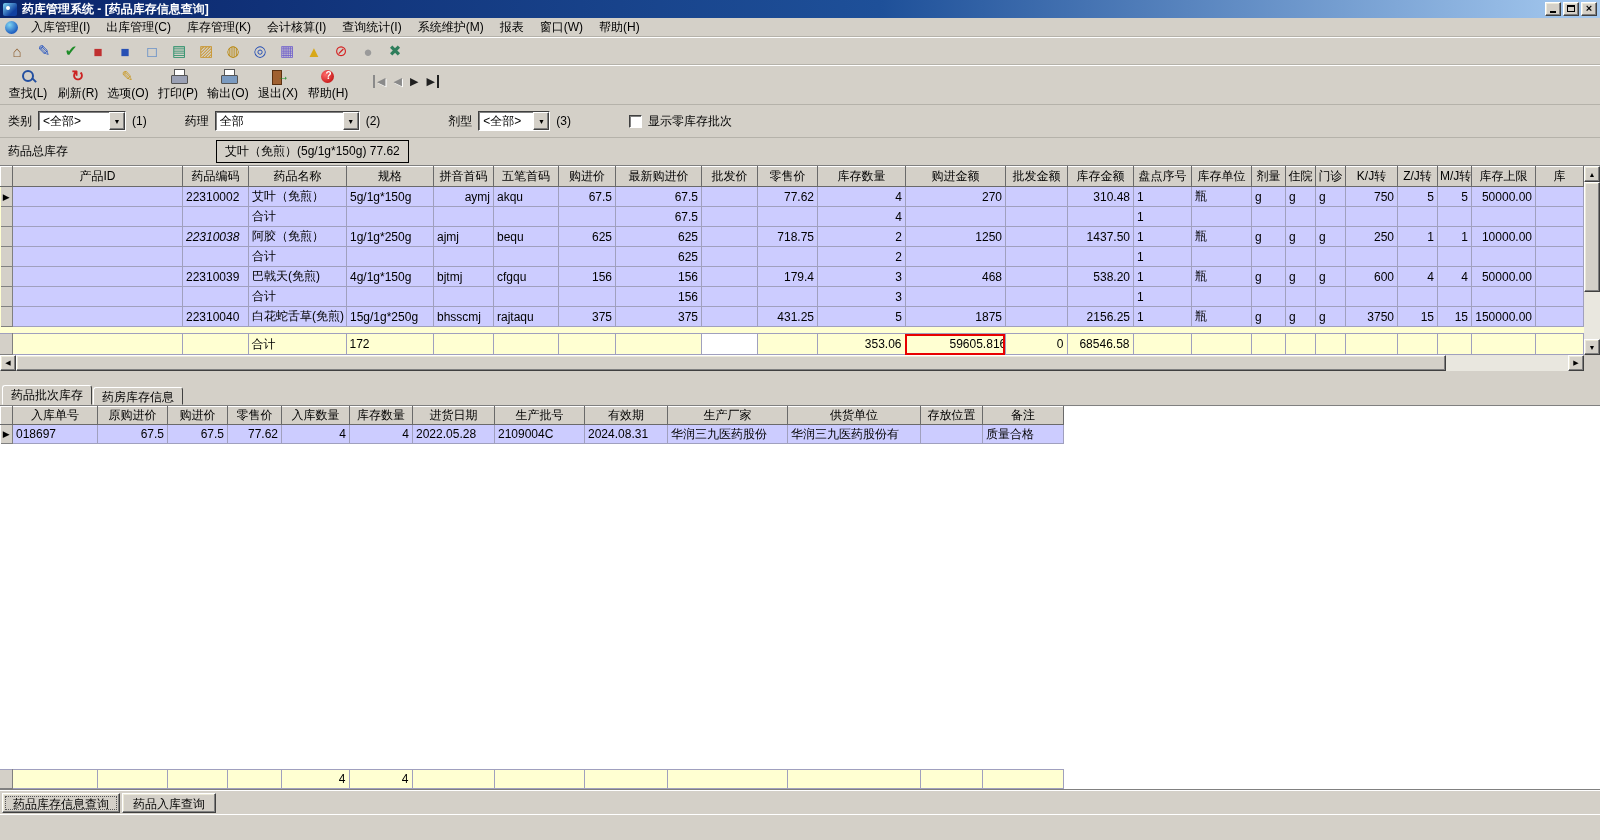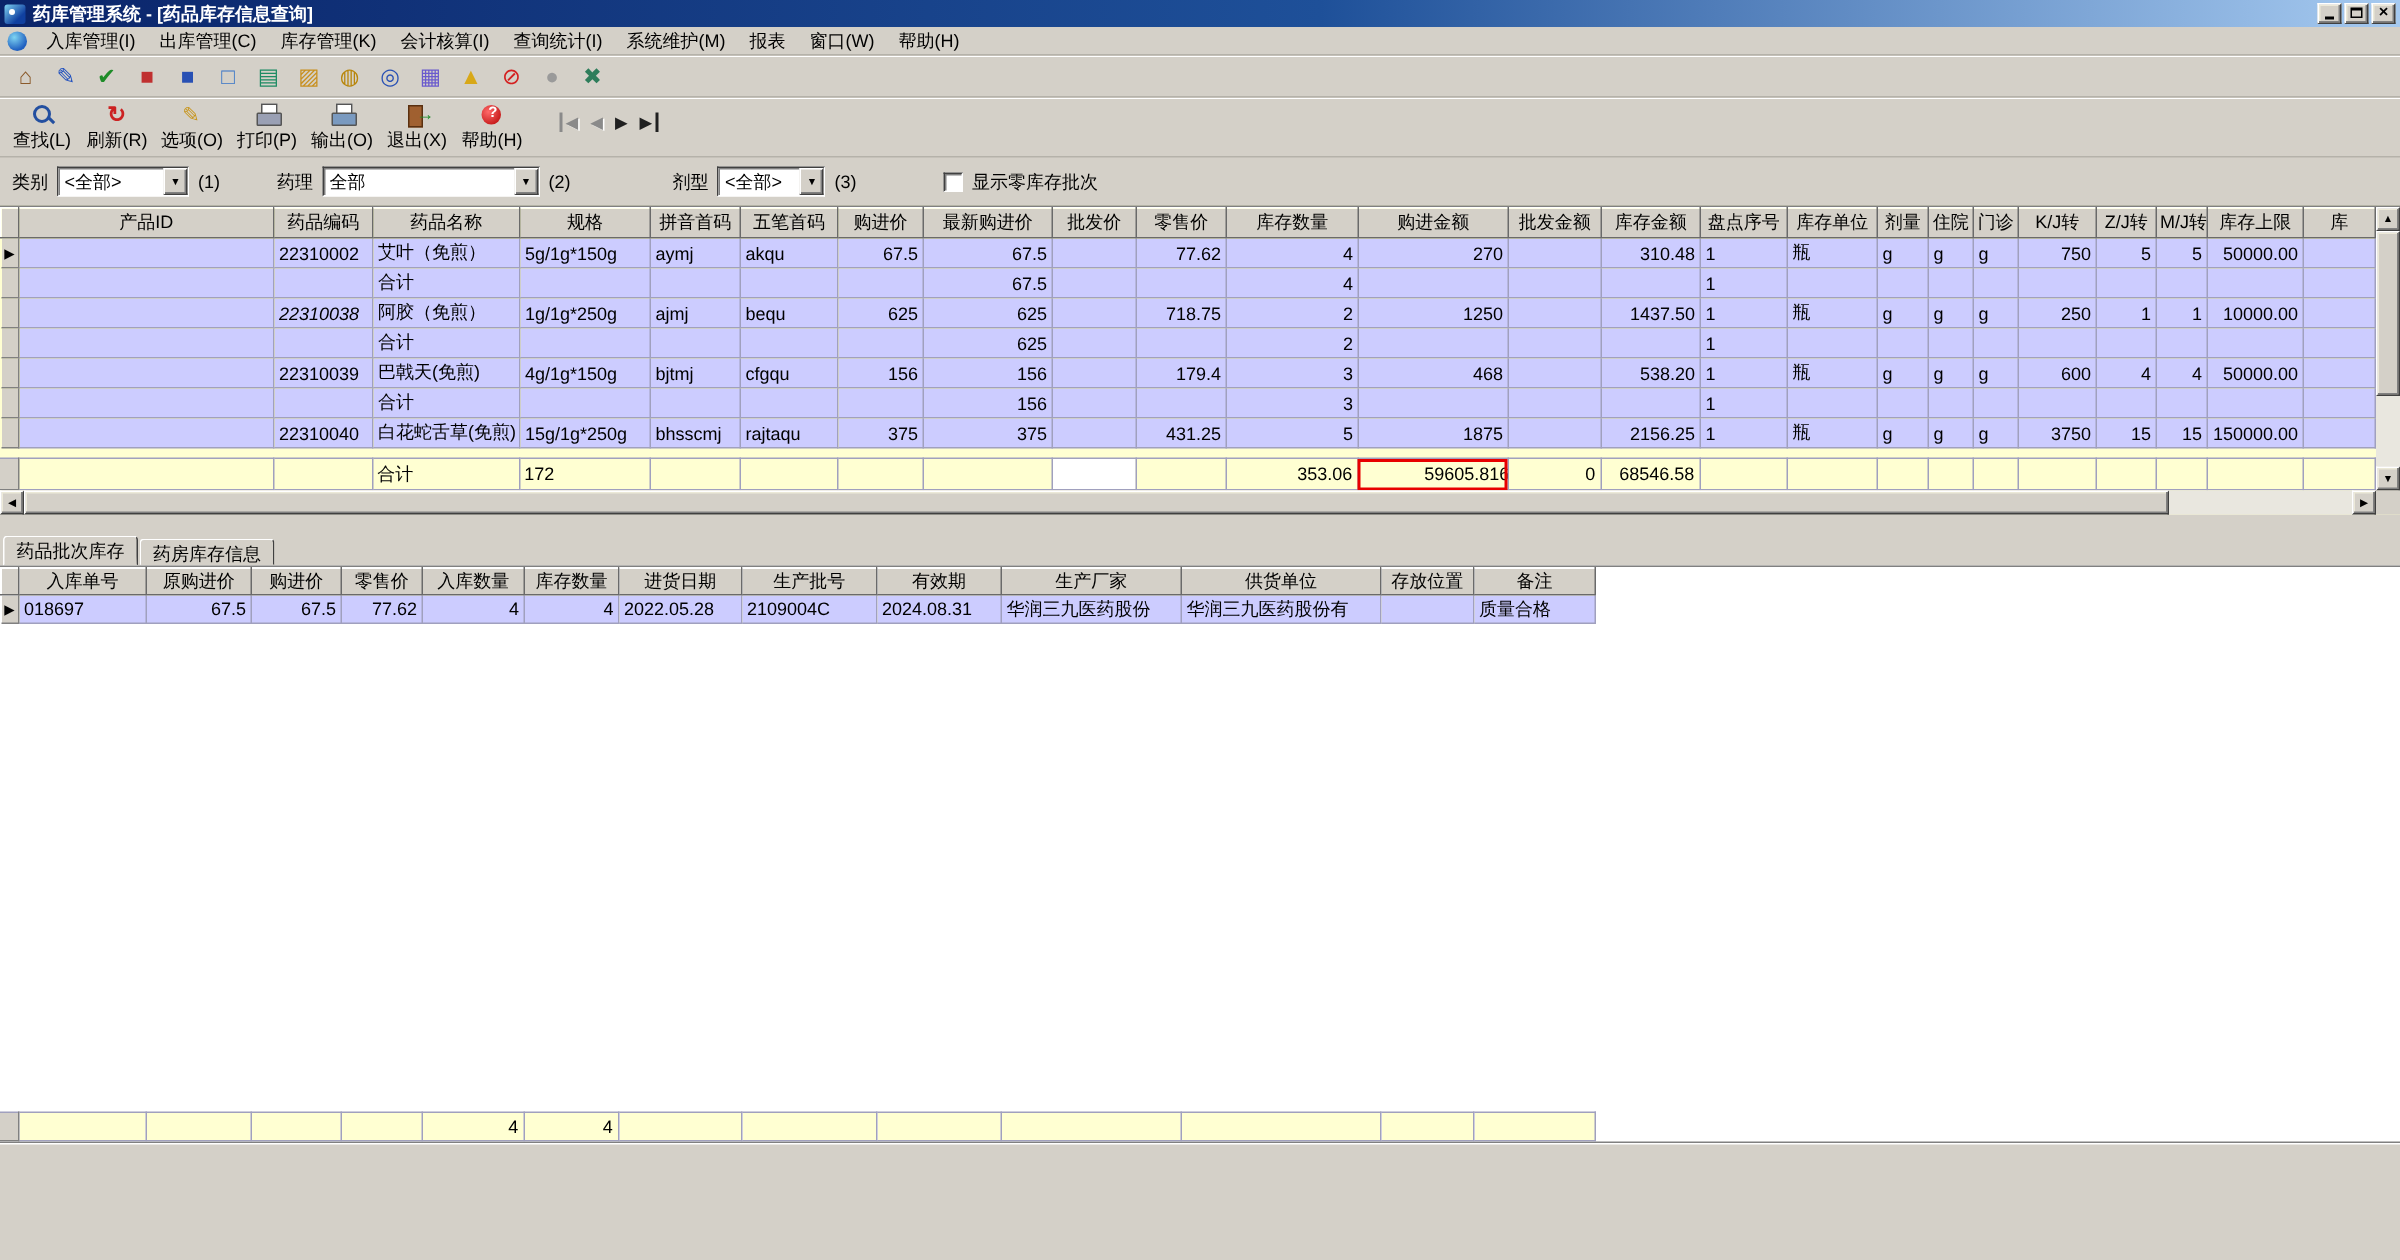--- a/index.html
+++ b/index.html
@@ -257,20 +257,24 @@
     <span class="sp2">剂型</span>
     <span class="select w-dos">
       <span class="select-text">&lt;全部&gt;</span>
       <span class="dd-btn">▼</span>
     </span>
     <span class="hint">(3)</span>
     <span class="checkbox"></span>
     <span>显示零库存批次</span>
   </div>
 
+  <div class="summarybar">
+    <span>药品总库存</span>
+    <span class="sum-box">艾叶（免煎）(5g/1g*150g) 77.62</span>
+  </div>
 
   <div class="grid-wrap">
     <div class="grid-area">
       <table class="grid">
           <colgroup>
             <col style="width: 12px;">
             <col style="width: 170px;">
             <col style="width: 66px;">
             <col style="width: 98px;">
             <col style="width: 87px;">
@@ -324,21 +328,21 @@
               <th>库</th>
             </tr>
           </thead>
           <tbody>
             <tr>
               <td class="gutter" style="text-align: center;">▶</td>
               <td style="text-align: left;"></td>
               <td style="text-align: left;">22310002</td>
               <td style="text-align: left;">艾叶（免煎）</td>
               <td style="text-align: left;">5g/1g*150g</td>
-              <td style="text-align: left;">aymj</td>
+              <td style="text-align: right;">aymj</td>
               <td style="text-align: left;">akqu</td>
               <td style="text-align: right;">67.5</td>
               <td style="text-align: right;">67.5</td>
               <td style="text-align: right;"></td>
               <td style="text-align: right;">77.62</td>
               <td style="text-align: right;">4</td>
               <td style="text-align: right;">270</td>
               <td style="text-align: right;"></td>
               <td style="text-align: right;">310.48</td>
               <td style="text-align: left;">1</td>
@@ -681,16 +685,20 @@
             <td style="text-align: left;"></td>
             <td style="text-align: left;"></td>
             <td style="text-align: left;"></td>
             <td style="text-align: left;"></td>
             <td style="text-align: left;"></td>
           </tr>
         </tbody>
       </table>
   </div>
 
+  <div class="stabs">
+    <span class="stab active">药品库存信息查询</span>
+    <span class="stab">药品入库查询</span>
+  </div>
 
   <div class="bottom-strip"></div>
 
 </div>
 
 </body></html>

